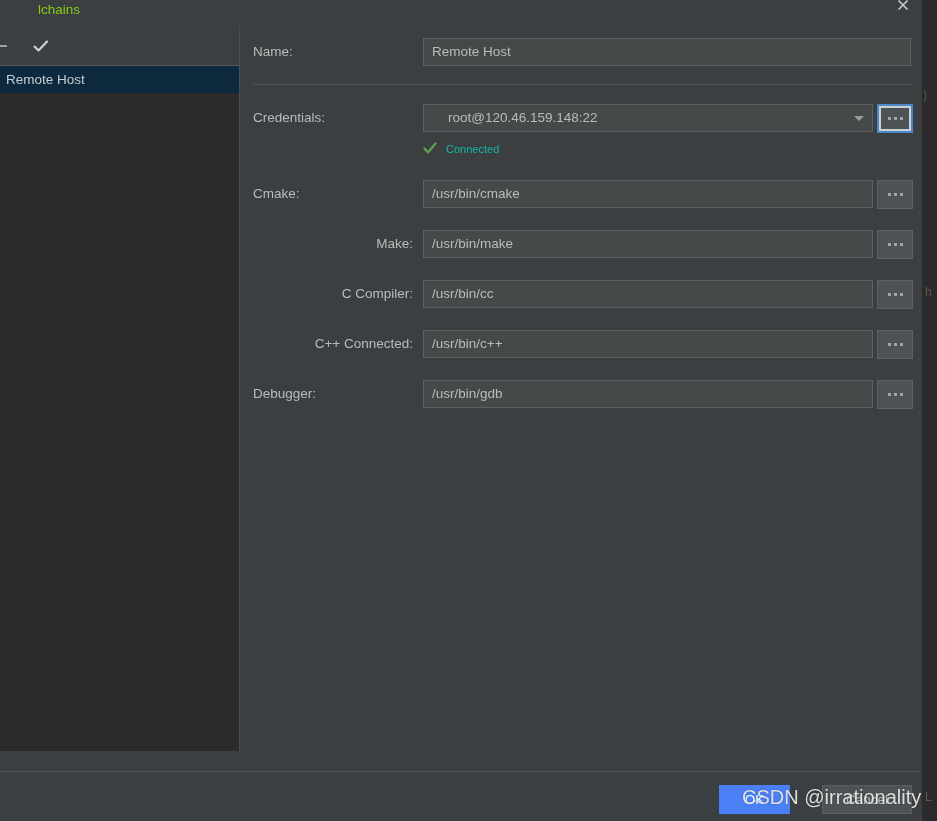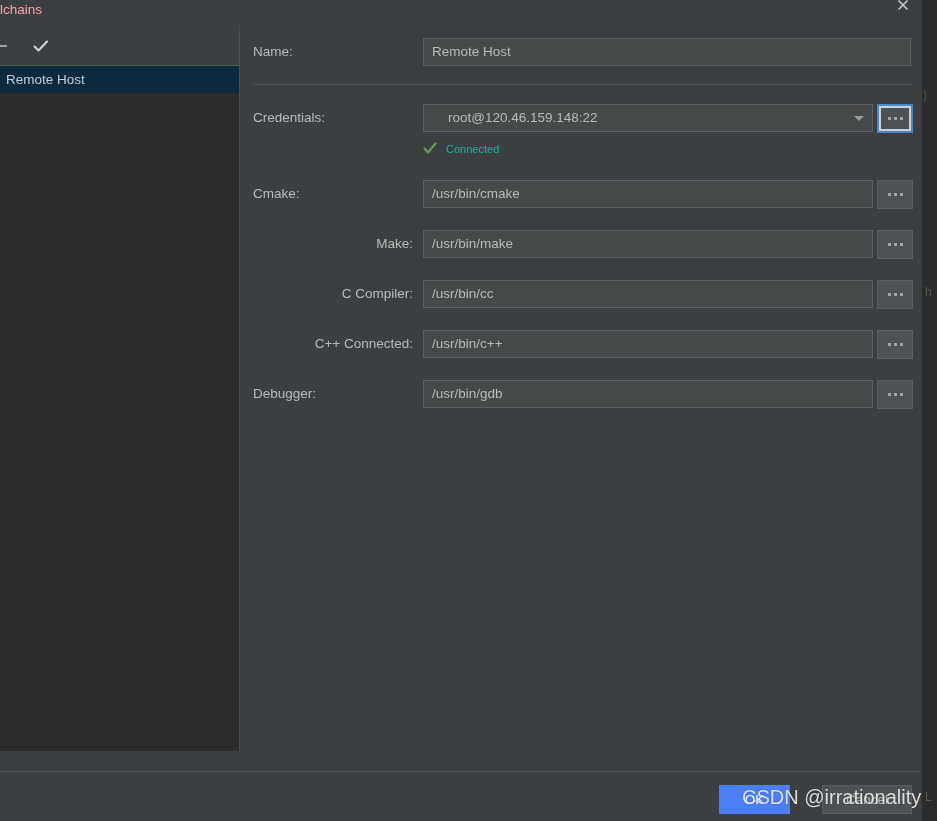--- a/index.html
+++ b/index.html
@@ -49,23 +49,24 @@
   #title-bar {
     position: absolute;
     left: 0; top: 0;
     width: 921px; height: 26px;
     background: #3c3f41;
   }
   #dialog-title {
     position: absolute;
     left: 0; top: 0px;
     font-size: 13.5px;
-    color: #fca5a5;
+    color: #84cc16;
     line-height: 20px;
     white-space: nowrap;
+    padding-left: 38px;
   }
   #close-button {
     position: absolute;
     left: 884px; top: -10px;
     width: 38px; height: 30px;
     cursor: pointer;
   }
   #close-button svg { display:block; margin: 7px auto 0; }
 
   

